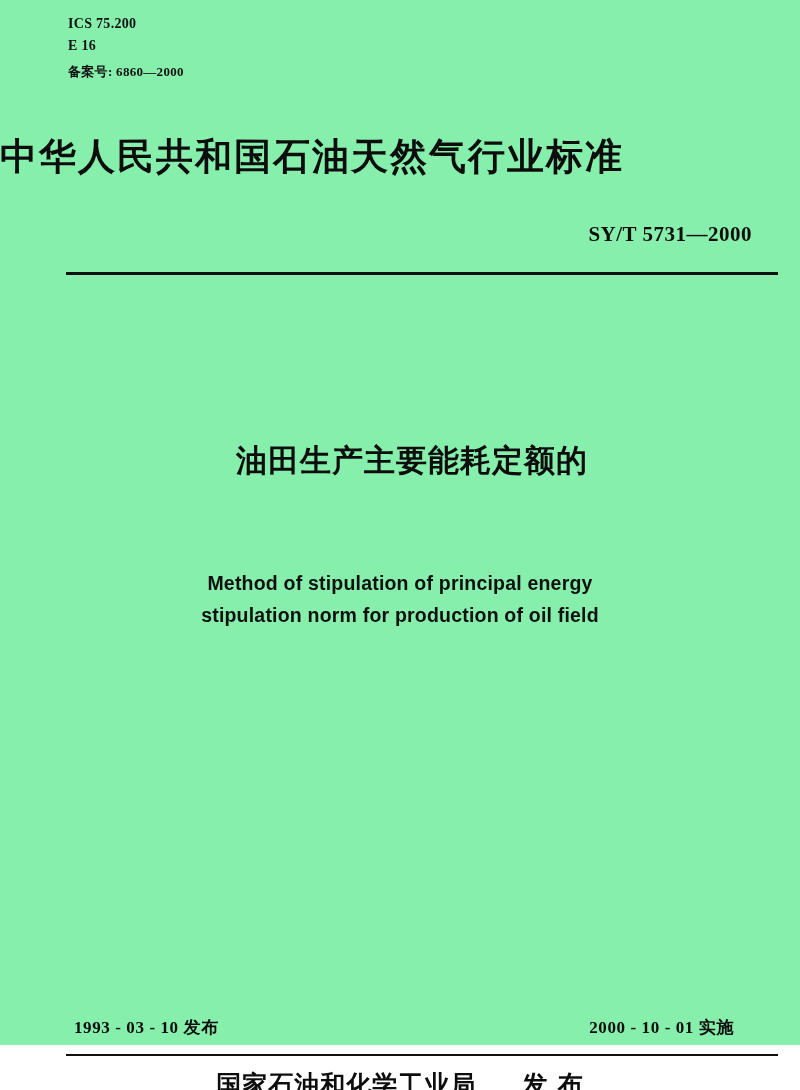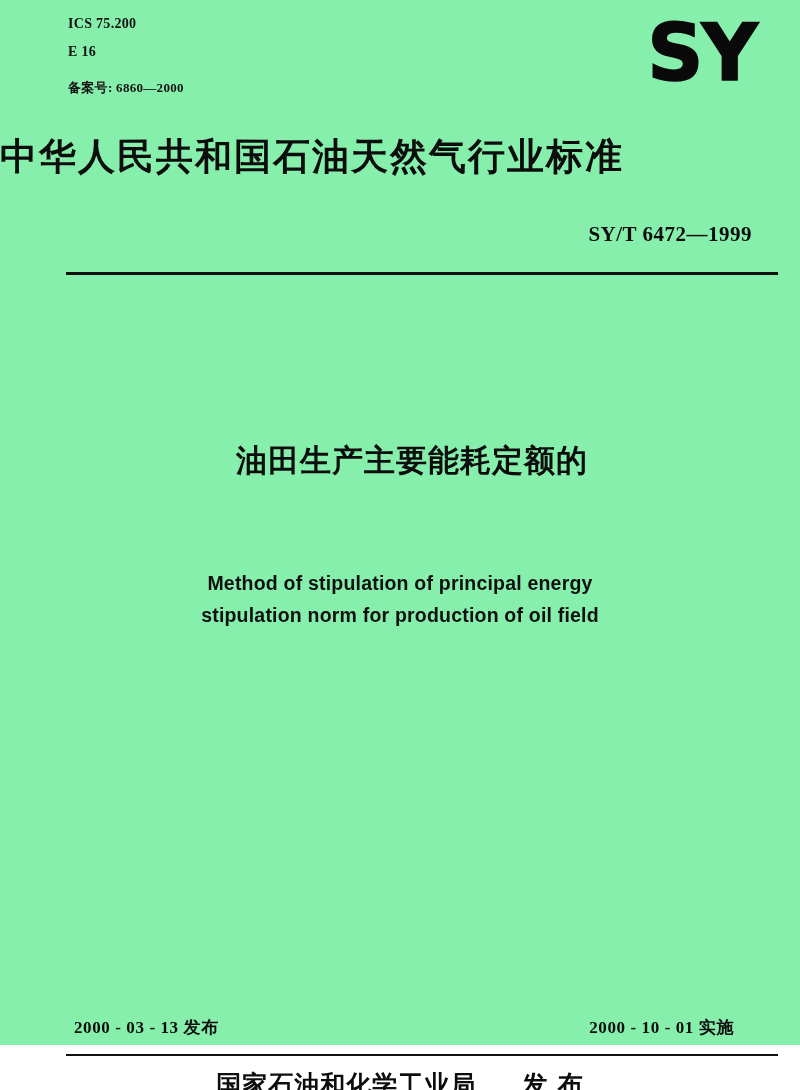--- a/index.html
+++ b/index.html
@@ -34,22 +34,22 @@
   }
   .meta div {
     font-family: "Liberation Serif", serif;
     font-weight: bold;
     font-size: 13.5px;
     letter-spacing: 0.3px;
     white-space: nowrap;
     color: #121212;
   }
   .meta .m-ics { font-size: 14px; }
-  .meta .m-e16 { font-size: 14px; margin-top: 8px; }
-  .meta .m-rec { font-size: 13px; margin-top: 17px; }
+  .meta .m-e16 { font-size: 14px; margin-top: 2px; }
+  .meta .m-rec { font-size: 13px; margin-top: 7px; }
 
   
   .sy-logo {
     position: absolute;
     right: 62px;
     top: 16px;
     font-family: "DejaVu Sans", sans-serif;
     font-weight: bold;
     font-size: 78px;
     line-height: 0.95;
@@ -189,40 +189,39 @@
 <body>
 
 <div class="page">
 
   <div class="meta">
     <div class="m-ics">ICS 75.200</div>
     <div class="m-e16">E 16</div>
     <div class="m-rec">备案号: 6860—2000</div>
   </div>
 
-  <div class="sy-logo">SY</div>
 
   <div class="std-title">中华人民共和国石油天然气行业标准</div>
 
 
-  <div class="std-number">SY/T 6472—1999</div>
+  <div class="std-number">SY/T 5731—2000</div>
 
   <div class="rule-top"></div>
 
   <div class="doc-title">
     <div>油田生产主要能耗定额的</div>
   </div>
 
   <div class="doc-title-en">
     <div>Method of stipulation of principal energy</div>
     <div>stipulation norm for production of oil field</div>
   </div>
 
   <div class="rule-bottom"></div>
 
-  <div class="date-issue">2000 - 03 - 13 发布</div>
+  <div class="date-issue">1993 - 03 - 10 发布</div>
   <div class="date-impl">2000 - 10 - 01 实施</div>
 
   <div class="issuer">
     <span>国家石油和化学工业局</span><span class="sp"></span><span>发 布</span>
   </div>
 
 </div>
 
 </body></html>

